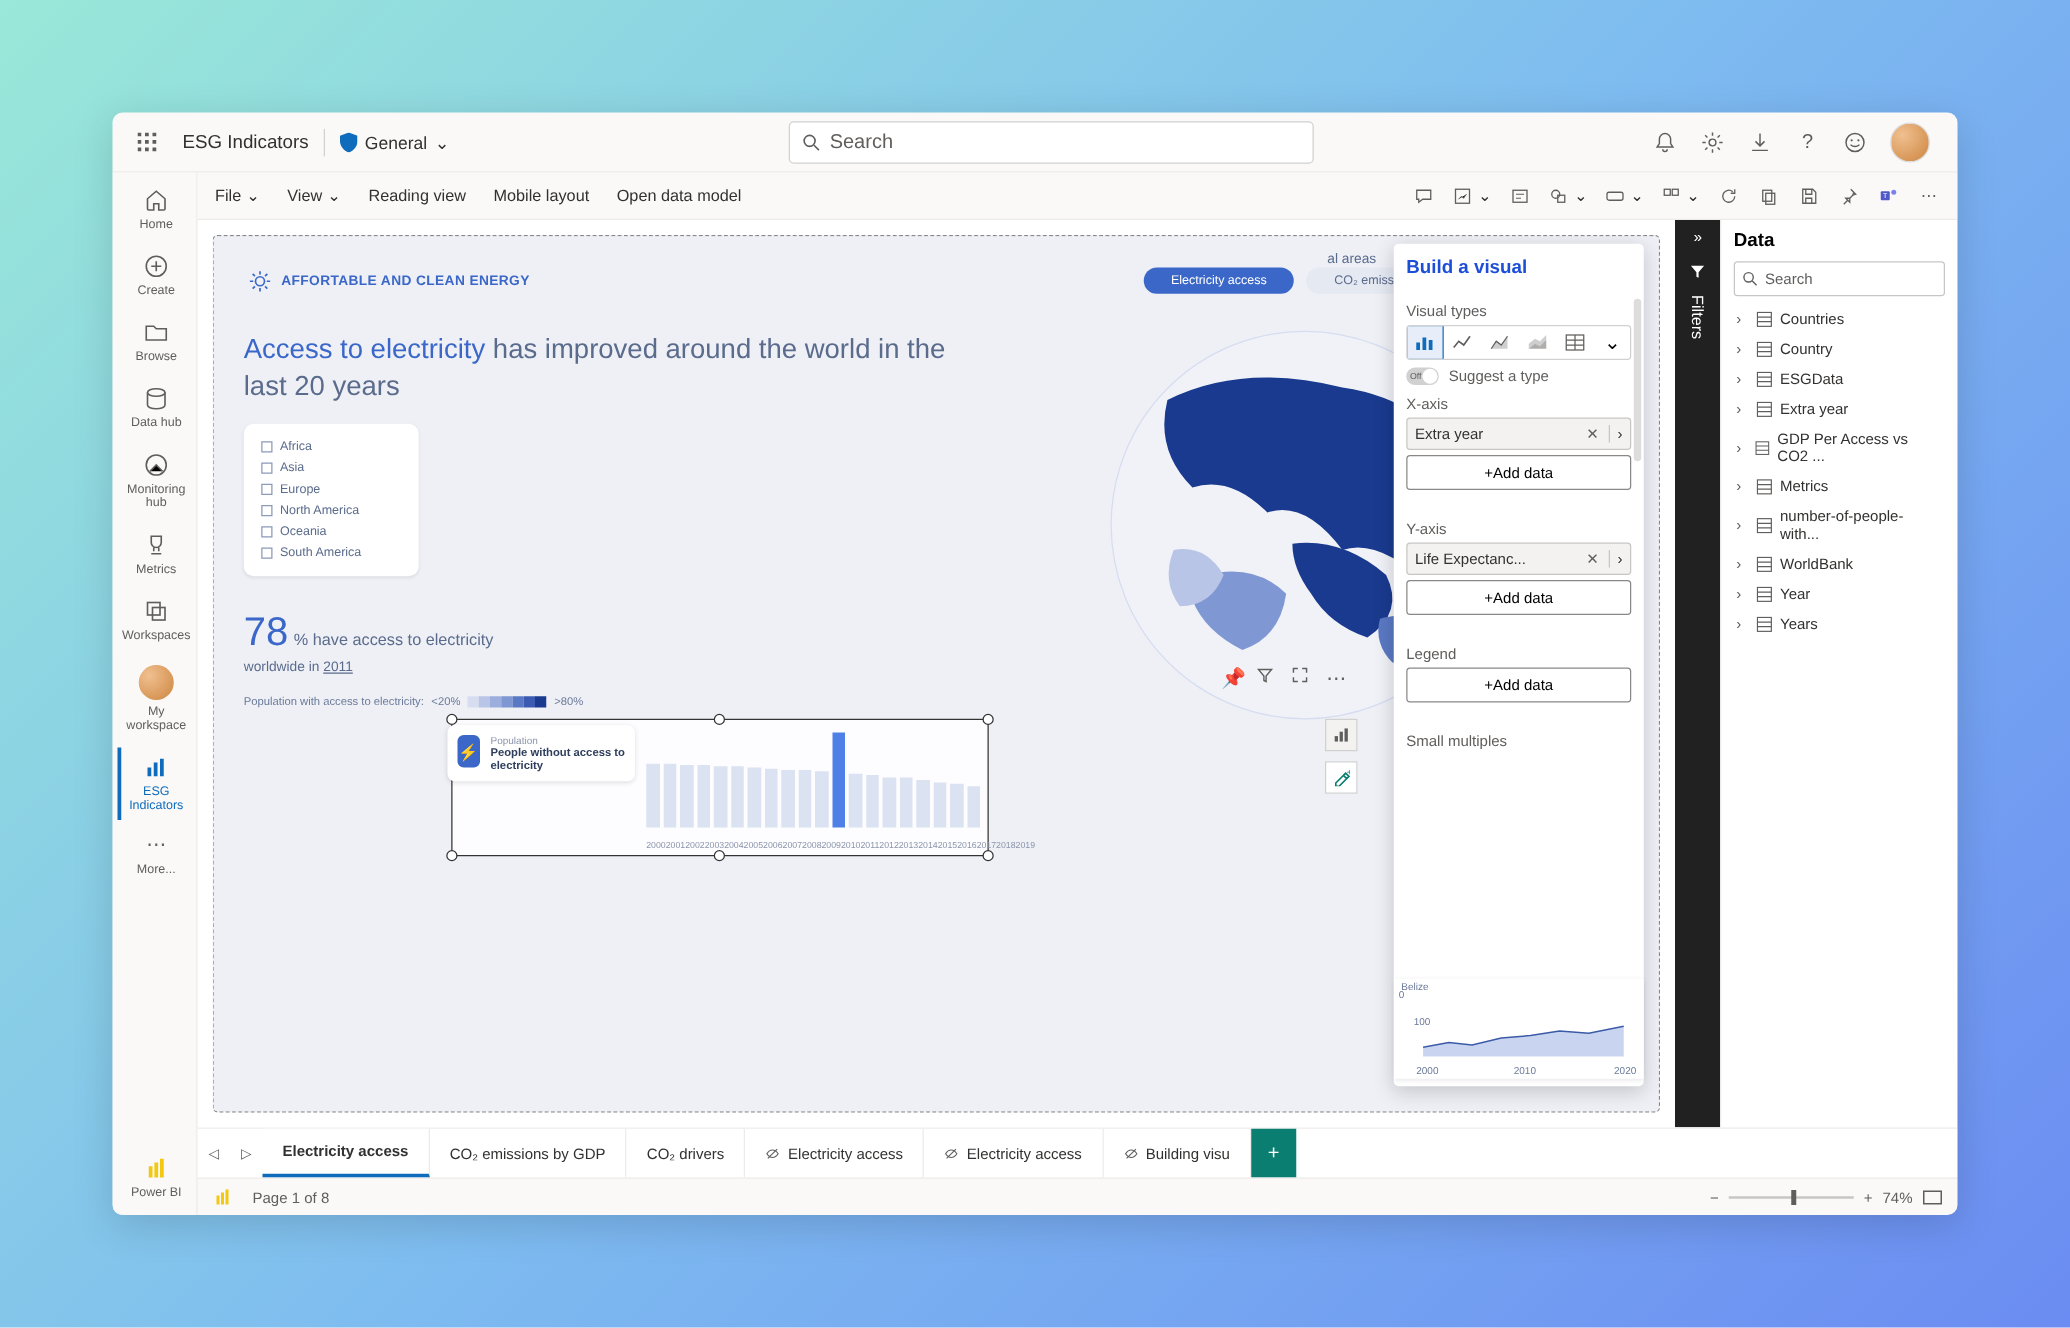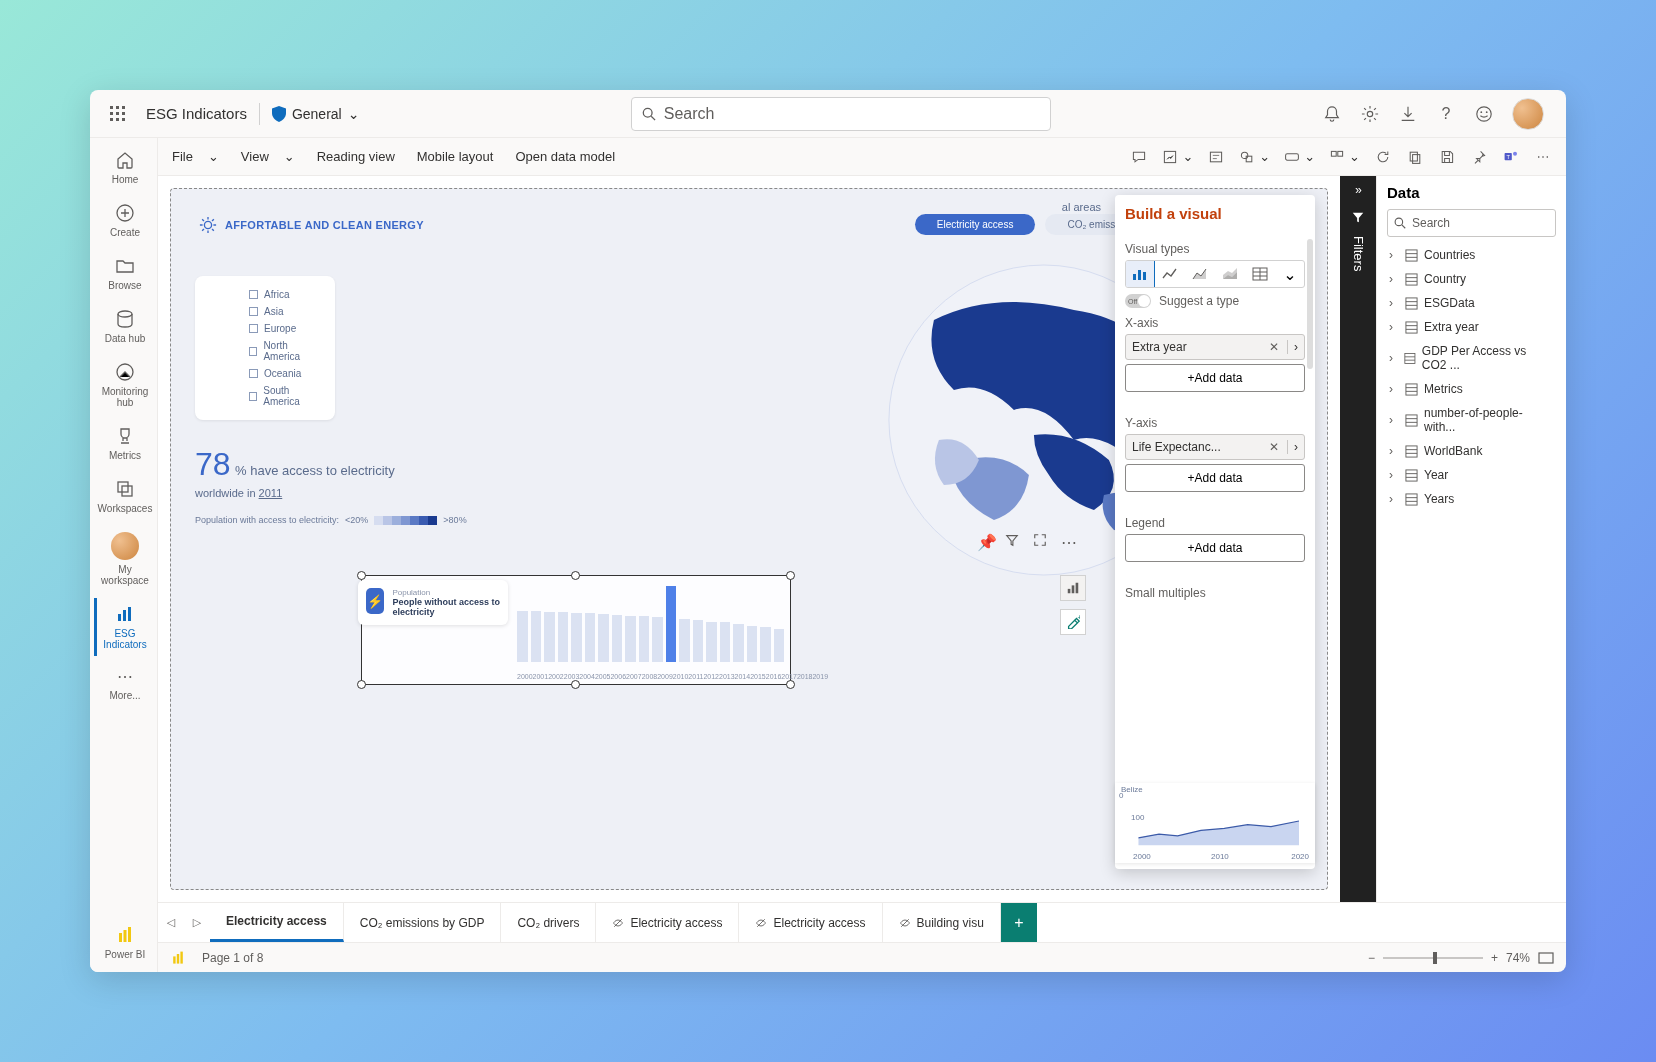--- a/index.html
+++ b/index.html
@@ -37,21 +37,21 @@
 .rail-item.active { border-left: 3px solid #0f6cbd; color: #0f6cbd; }
 .rail-item .ric { width: 20px; height: 20px; }
 .rail-item span { text-align: center; line-height: 1.1; }
 .rail-avatar { width: 28px; height: 28px; border-radius: 50%; background: radial-gradient(circle at 30% 30%, #f0c090,#cd853f); }
 
 
 .center { flex: 1; display: flex; flex-direction: column; overflow: hidden; }
 .ribbon { height: 38px; display: flex; align-items: center; padding: 0 14px; gap: 20px; border-bottom: 1px solid #edebe9;
   font-size: 13px; color: #323130; background: #faf9f8; }
 .ribbon-left { display: flex; gap: 22px; }
-.ribbon-item { display: flex; align-items: center; gap: 15px; cursor: pointer; text-align: right; }
+.ribbon-item { display: flex; align-items: center; gap: 4px; cursor: pointer; text-align: right; }
 .ribbon-right { margin-left: auto; display: flex; align-items: center; gap: 14px; }
 .ribbon-icon { width: 18px; height: 18px; display: flex; align-items: center; justify-content: center; color: #605e5c; cursor: pointer; }
 .ribbon-group { display: flex; align-items: center; gap: 4px; }
 
 .canvas-row { flex: 1; display: flex; overflow: hidden; }
 .canvas { flex: 1; position: relative; background: #fff; padding: 12px; overflow: hidden; }
 .report-page { position: relative; width: 100%; height: 100%; border: 1px dashed #888; background: #eef0f6;
   border-radius: 4px; overflow: hidden; }
 
 
@@ -61,21 +61,21 @@
 .pill-row { margin-left: auto; display: flex; gap: 10px; }
 .pill { padding: 5px 22px; border-radius: 14px; font-size: 10px; background: #e5e9f2; color: #5a6b8c; cursor: pointer; }
 .pill.active { background: #3b68c8; color: #fff; }
 
 .report-body { display: flex; padding: 0 24px; gap: 14px; height: calc(100% - 48px); }
 .rb-left { flex: 0 0 52%; display: flex; flex-direction: column; }
 .rb-title { font-size: 22px; color: #5a6b8c; line-height: 1.35; margin-top: 4px; }
 .rb-title .hl { color: #3b68c8; }
 .legend-card { margin-top: 16px; background: #fff; border-radius: 8px; box-shadow: 0 1px 3px rgba(0,0,0,.08);
   padding: 10px 14px; width: 140px; font-size: 10px; color: #5a6b8c; }
-.legend-card div { display: flex; align-items: center; gap: 6px; padding: 3px 0; margin-left: 40px; }
+.legend-card div { display: flex; align-items: center; gap: 6px; padding: 3px 0; }
 .legend-card .cbx { width: 9px; height: 9px; border: 1px solid #8a9ab8; }
 .stat { margin-top: 26px; color: #5a6b8c; }
 .stat-big { font-size: 32px; color: #3b68c8; font-weight: 300; }
 .stat-pct { font-size: 13px; }
 .stat-txt { font-size: 11px; }
 .scale-row { margin-top: 14px; font-size: 9px; color: #6b7a99; display: flex; align-items: center; gap: 6px; }
 .scale-swatches { display: flex; }
 .scale-swatches span { width: 9px; height: 9px; }
 
 .globe { flex: 1; position: relative; }
@@ -101,21 +101,21 @@
 .year-axis span { flex: 1; text-align: center; }
 
 .side-tools { position: absolute; top: 386px; right: 241px; display: flex; flex-direction: column; gap: 8px; }
 .side-tool { width: 26px; height: 26px; border: 1px solid #d1d1d1; background: #fff; display: flex;
   align-items: center; justify-content: center; cursor: pointer; }
 .side-tool.active { background: #f3f2f1; }
 
 
 .build-panel { position: absolute; top: 6px; right: 12px; width: 200px; bottom: 20px; background: #fff;
   box-shadow: 0 4px 16px rgba(0,0,0,.18); border-radius: 4px; padding: 10px 10px 6px; overflow: hidden; }
-.bp-title { font-size: 15px; font-weight: 600; color: #c2410c; margin-bottom: 20px; }
+.bp-title { font-size: 15px; font-weight: 600; color: #1d4ed8; margin-bottom: 20px; }
 .bp-label { font-size: 12px; color: #605e5c; margin: 8px 0 4px; }
 .vt-row { display: flex; gap: 2px; border: 1px solid #d1d1d1; border-radius: 3px; overflow: hidden; margin-bottom: 6px; }
 .vt-cell { flex: 1; height: 26px; display: flex; align-items: center; justify-content: center; cursor: pointer; }
 .vt-cell.active { background: #e8eef9; outline: 1px solid #0f6cbd; }
 .suggest-row { display: flex; align-items: center; gap: 8px; font-size: 12px; color: #605e5c; margin-bottom: 4px; }
 .toggle { width: 26px; height: 14px; border-radius: 7px; background: #d1d1d1; position: relative; font-size: 7px;
   display: flex; align-items: center; padding-left: 3px; color: #605e5c; }
 .toggle::after { content: ""; position: absolute; right: 1px; top: 1px; width: 12px; height: 12px; border-radius: 50%; background: #fff; }
 .field-pill { display: flex; align-items: center; justify-content: space-between; border: 1px solid #c8c6c4;
   background: #f3f2f1; border-radius: 3px; padding: 5px 6px; font-size: 12px; color: #323130; margin-bottom: 4px; }
@@ -418,20 +418,23 @@
               </div>
               <div class="pill-row">
                 <div class="pill active">Electricity access</div>
                 <div class="pill">CO₂ emissions by GDP</div>
                 <div class="pill">CO₂ drivers</div>
               </div>
             </div>
 
             <div class="report-body">
               <div class="rb-left">
+                <div class="rb-title">
+                  <span class="hl">Access to electricity</span><span> has improved around the world in the last 20 years</span>
+                </div>
                 <div class="legend-card">
                   <div>
                       <span class="cbx"></span>
                       <span>Africa</span>
                     </div>
                   <div>
                       <span class="cbx"></span>
                       <span>Asia</span>
                     </div>
                   <div>

